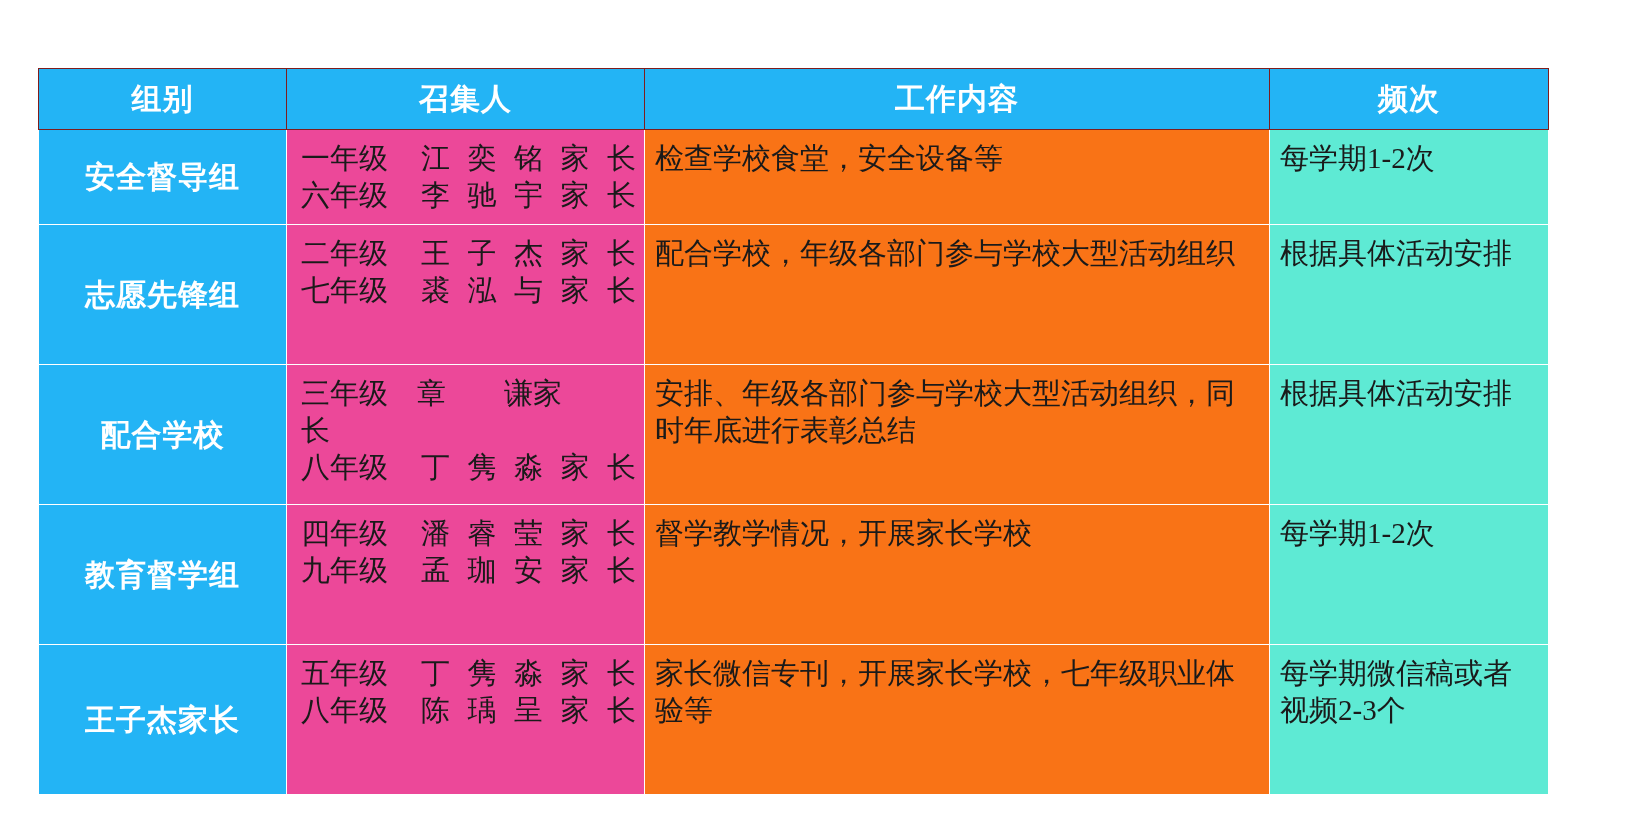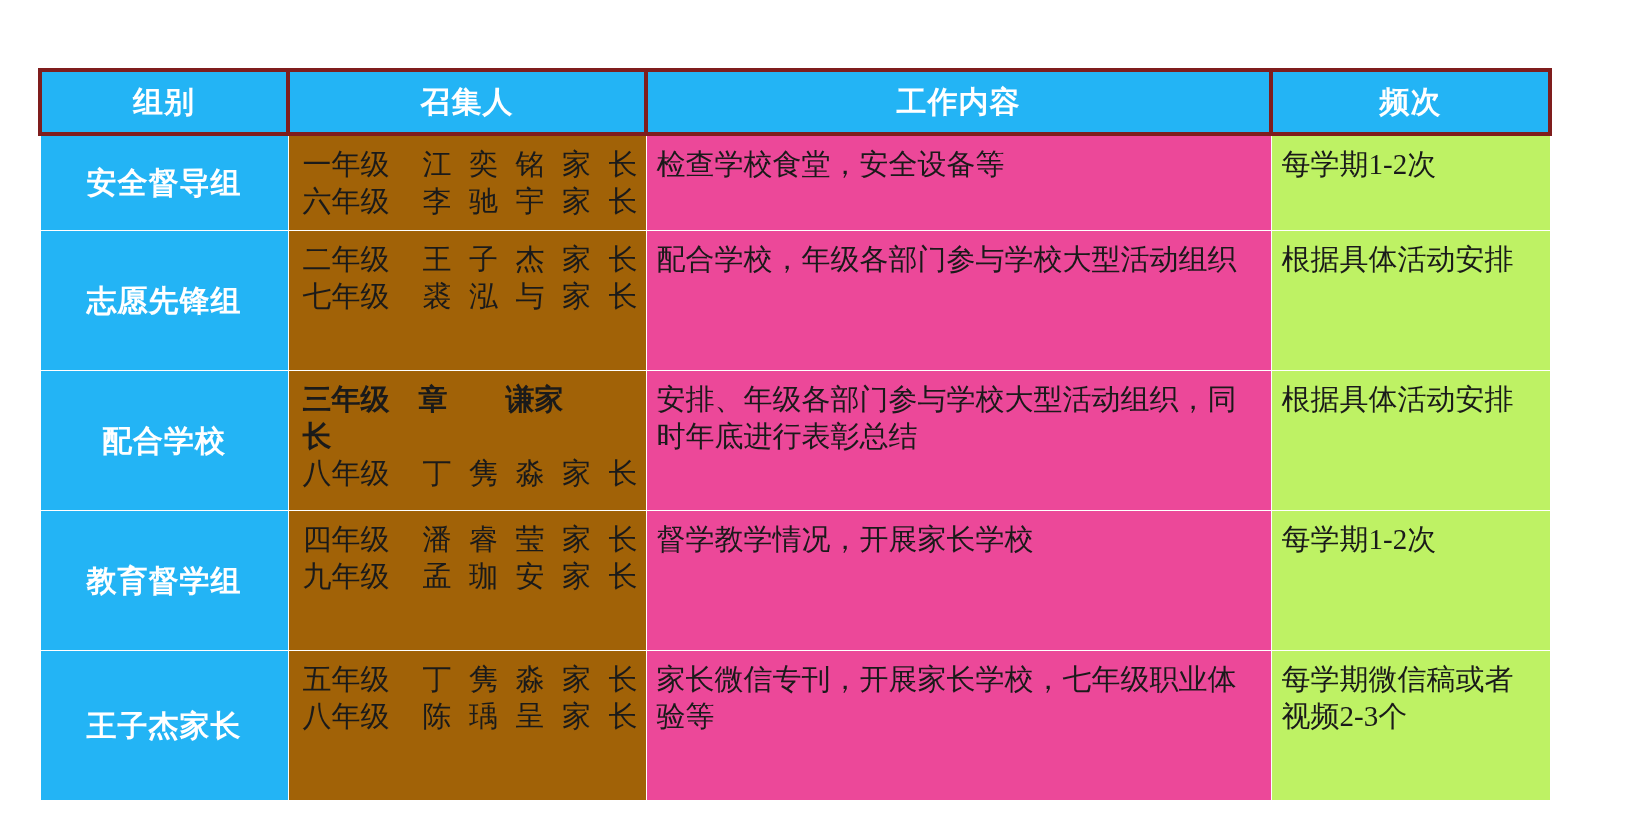--- a/index.html
+++ b/index.html
@@ -31,21 +31,21 @@
 
   thead th {
     background: #23b4f5;
     color: #ffffff;
     font-family: "Liberation Sans", "DejaVu Sans", sans-serif;
     font-weight: bold;
     font-size: 30px;
     text-align: center;
     height: 60px;
     padding: 0;
-    border: 4px solid #7f1d1d;
+    border: 1px solid #7f1d1d;
     letter-spacing: 1px;
   }
 
   tbody td {
     border: 1px solid #ffffff;
     vertical-align: top;
     padding: 10px 8px 10px 10px;
     font-size: 29px;
     line-height: 1.28;
     color: #1a1a1a;
@@ -58,48 +58,47 @@
     font-family: "Liberation Sans", "DejaVu Sans", sans-serif;
     font-weight: bold;
     font-size: 30px;
     text-align: center;
     vertical-align: middle;
     letter-spacing: 1px;
     padding: 0;
   }
 
   td.convener-cell {
-    background: #a16207;
+    background: #ec4899;
     padding-left: 14px;
   }
   td.content-cell {
-    background: #ec4899;
+    background: #f97316;
   }
   td.freq-cell {
-    background: #bef264;
+    background: #5eead4;
   }
 
   .conv-line {
     display: flex;
     white-space: nowrap;
   }
   .conv-grade {
     display: inline-block;
     min-width: 120px;
   }
   .conv-name {
     display: inline-block;
     flex: 1;
     text-align: justify;
     text-align-last: justify;
   }
   .conv-plain {
     display: block;
     white-space: pre-wrap;
-    font-weight: bold;
   }
 </style>
 </head>
 <body>
 
 <div id="table-wrap">
   <table class="org-table">
     <colgroup>
       <col class="c-group">
       <col class="c-convener">

